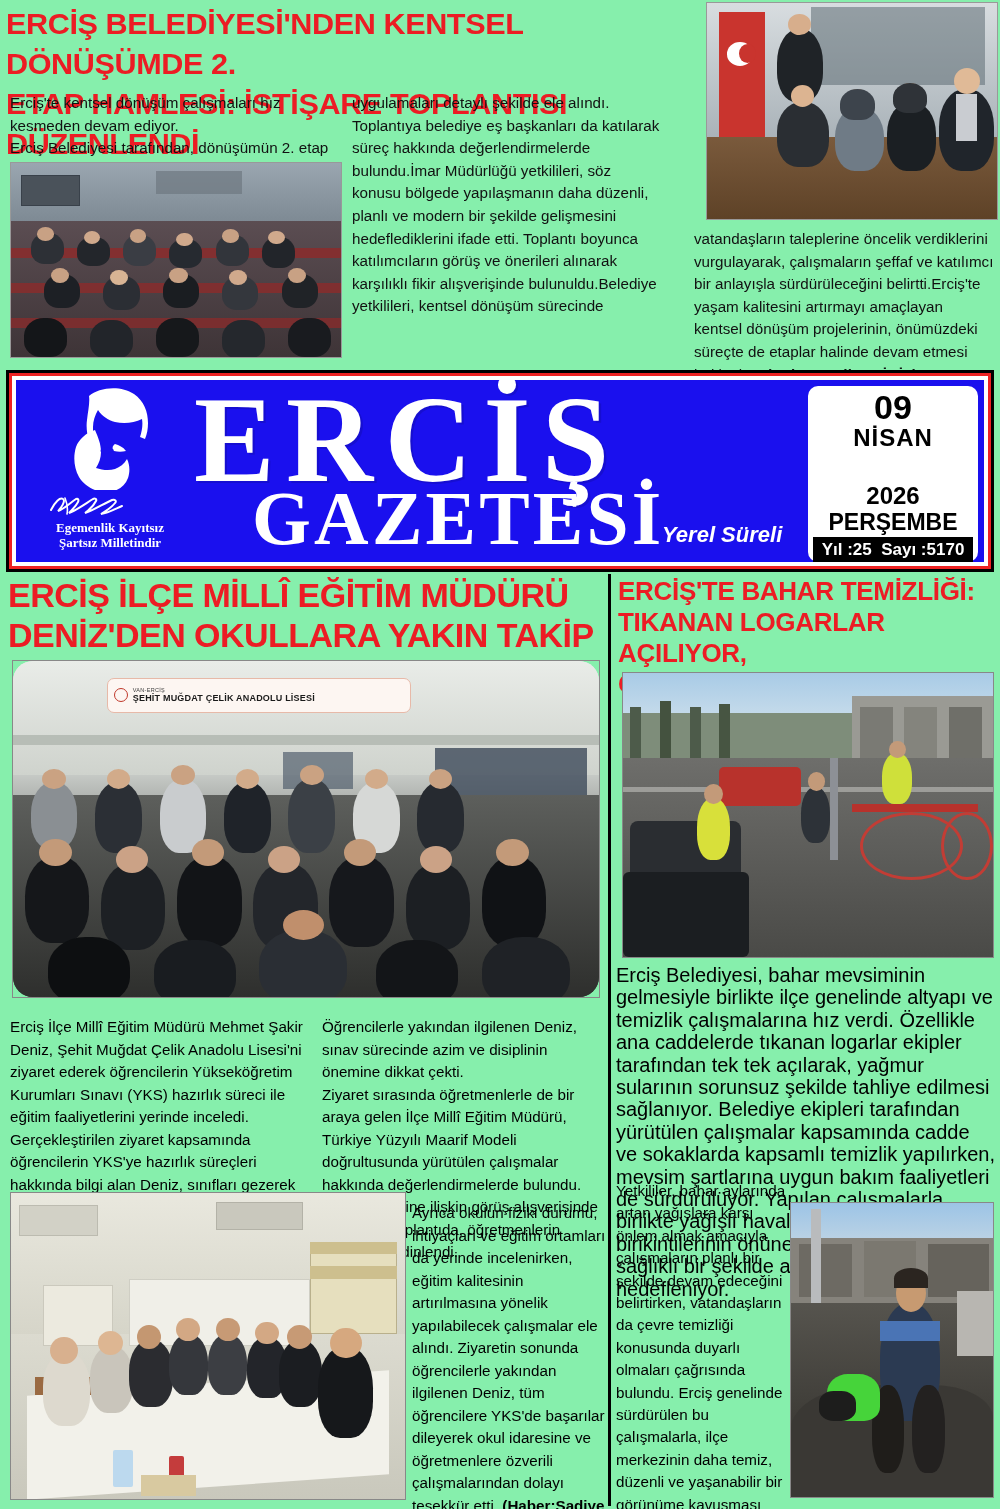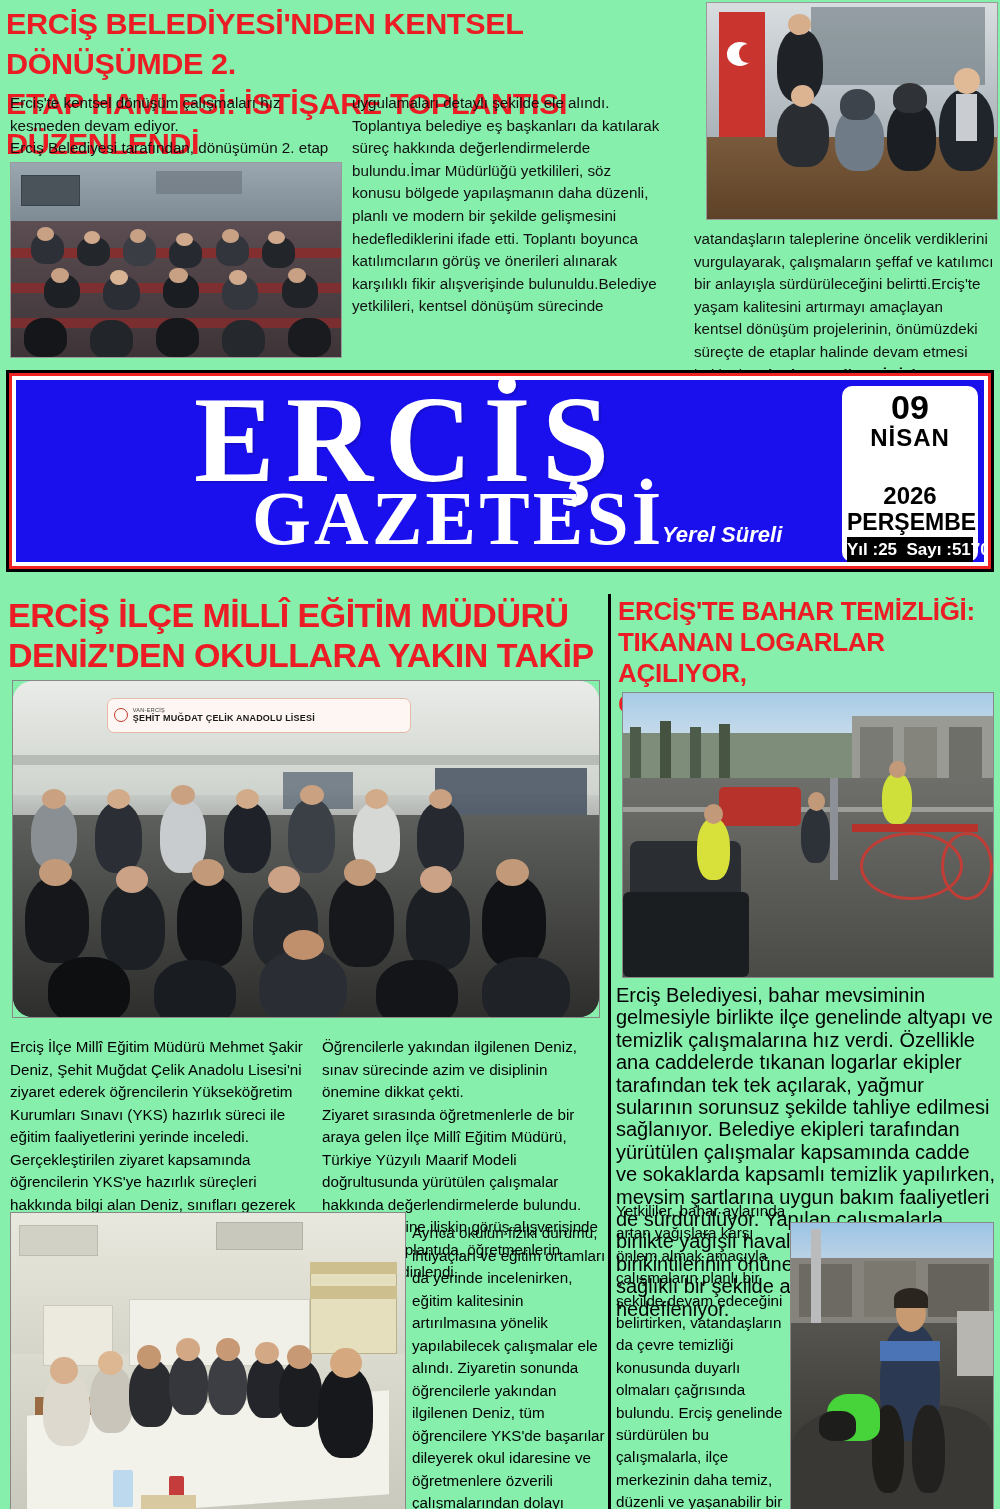--- a/index.html
+++ b/index.html
@@ -97,37 +97,37 @@
     transform:scale(1.08,1.1);
     transform-origin:left top;
   }
   .brand-tag {
     position:absolute; left:468px; top:146px;
     color:#fff; font-style:italic; font-weight:bold;
     font-size:22px;
   }
 
   .datebox {
-    position:absolute; right:6px; top:6px; width:136px; height:176px;
+    position:absolute; right:6px; top:6px; width:170px; height:176px;
     background:#ffffff; border-radius:10px;
     padding:3px 5px 0;
     text-align:center;
   }
   .db-day { font-size:34px; font-weight:bold; line-height:36px; }
   .db-month { font-size:24px; font-weight:bold; line-height:26px; letter-spacing:1px; }
   .db-year { font-size:24px; font-weight:bold; line-height:26px;margin-top:32px; }
   .db-dow { font-size:23px; font-weight:bold; line-height:26px; letter-spacing:0px; }
   .db-issue {
     background:#000; color:#fff; font-size:17px; font-weight:bold;
     line-height:25px; margin:2px 0 1px; white-space:pre;
   }
   .db-price { font-size:19px; font-weight:bold; line-height:24px; }
 
   
-  .lower { position:absolute; left:0; top:572px; width:1000px; height:900px;margin-top:20px; }
+  .lower { position:absolute; left:0; top:572px; width:1000px; height:900px; }
 
   .divider-v {
     position:absolute; left:608px; top:2px; width:3px; height:932px;
     background:#000;
   }
 
   
   .edu-headline {
     position:absolute; left:8px; top:4px; width:596px;
     color:#ec1c24; font-weight:bold;
@@ -299,20 +299,40 @@
         <div class="bar" style="left:86%;top:42%;width:7%;height:22%;background:#c9ccd1"></div>
       </div>
     </div>
   </div>
 
   <div class="masthead-outer">
    <div class="masthead-red">
     <div class="masthead-white">
      <div class="masthead-blue">
 
+      <div class="ata-block">
+        <div class="ata-portrait">
+          <svg viewBox="0 0 110 104" width="110" height="104" aria-hidden="true">
+            <path fill="#ffffff" d="M34 10c10-9 32-11 45-2 10 7 14 18 14 29 0 6-1 11-3 16l-5-2c2-6 3-12 2-18-8 4-18 5-27 3-7-2-13-6-17-12-3 5-5 11-5 17 0 4 0 8 1 12l-5 2c-2-7-3-14-2-21 1-9 3-17 2-24z"></path>
+            <path fill="#ffffff" d="M40 44c3 7 6 14 6 22 0 6-2 11-5 16 6 2 13 3 19 1 5-2 9-5 12-10 3 6 3 13 1 19-3 8-10 13-19 14-12 1-24-5-30-15-5-9-6-20-3-30 3-8 10-14 19-17z"></path>
+            <path fill="#ffffff" d="M60 58c4 1 8 3 11 7-4 1-8 1-12 0-2-2-2-5 1-7z"></path>
+            <path fill="#1a10ee" d="M48 62c4-1 8 0 11 2-3 3-8 4-12 3-2-1-2-4 1-5z"></path>
+          </svg>
+        </div>
+        <div class="ata-sign">
+          <svg viewBox="0 0 130 28" width="130" height="28" aria-hidden="true">
+            <path d="M6 20c4-8 9-13 12-11 3 2-2 9-5 12 6-2 12-8 18-12 2-1 3 1 2 3-2 4-6 8-9 11 8-3 16-9 24-14 2-1 4 0 3 2-2 4-7 9-11 12 9-3 18-9 27-13 3-1 5 1 3 3-3 4-9 8-14 11 7-1 14-5 21-8" stroke="#fff" stroke-width="2" fill="none" stroke-linecap="round"></path>
+            <path d="M20 8c2 5 3 11 2 16" stroke="#fff" stroke-width="1.6" fill="none" stroke-linecap="round"></path>
+          </svg>
+        </div>
+        <div class="ata-caption">
+          <div>Egemenlik Kayıtsız</div>
+          <div>Şartsız Milletindir</div>
+        </div>
+      </div>
 
       <div class="brand">
         <div class="brand-main">ERCİŞ</div>
         <div class="brand-sub">GAZETESİ</div>
         <div class="brand-tag">Yerel Süreli</div>
       </div>
 
       <div class="datebox">
         <div class="db-day">09</div>
         <div class="db-month">NİSAN</div>

